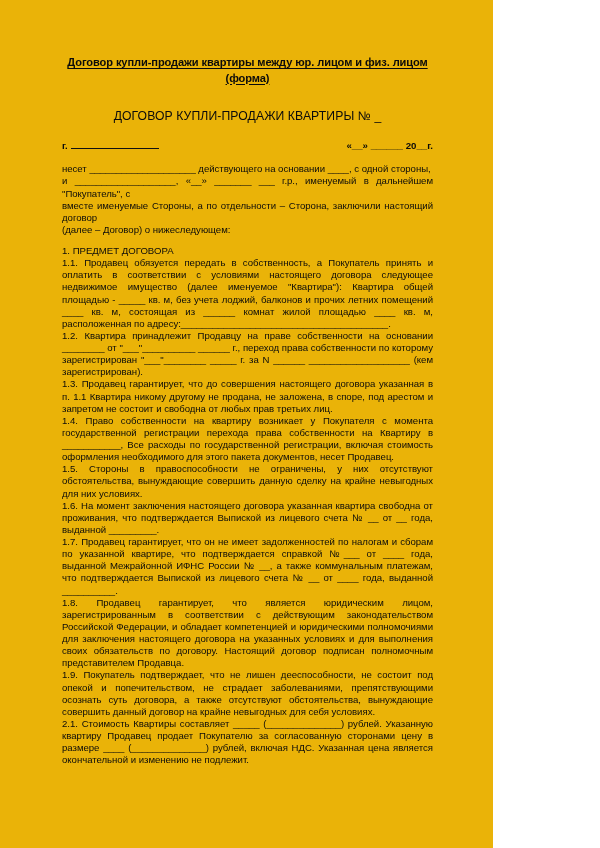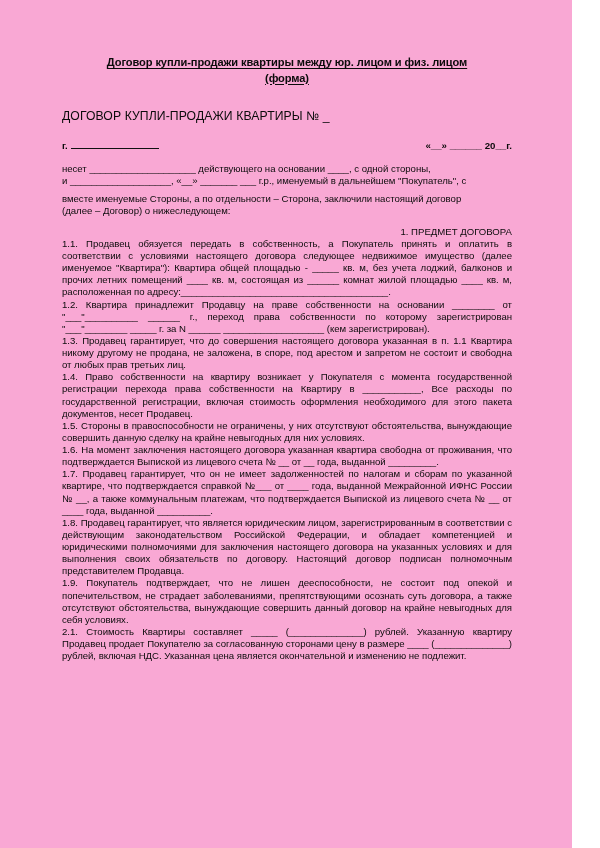--- a/index.html
+++ b/index.html
@@ -9,45 +9,45 @@
     background: #ffffff;
   }
   body {
     width: 600px;
     height: 848px;
     font-family: "Liberation Sans", sans-serif;
     color: #0b0b0b;
     overflow: hidden;
   }
   .page {
-    width: 572px;
+    width: 493px;
     height: 848px;
     box-sizing: border-box;
     padding: 0;
     position: relative;
-    background: #f9a8d4;
+    background: #eab308;
   }
   .content {
     box-sizing: border-box;
     padding: 55px 60px 0 62px;
   }
   .doc-title {
     text-align: center;
     font-weight: bold;
     font-size: 11.1px;
     line-height: 1.42;
     margin: 0 0 22px 0;
     letter-spacing: -0.1px;
   }
   .doc-title span {
     text-decoration: underline;
     text-underline-offset: 2px;
   }
   .contract-heading {
-    text-align: left;
+    text-align: center;
     font-size: 12.2px;
     line-height: 1.3;
     margin: 0 0 16px 0;
     letter-spacing: 0.1px;
   }
   .datebar {
     display: flex;
     justify-content: space-between;
     align-items: baseline;
     font-size: 9.7px;
@@ -62,27 +62,26 @@
     line-height: 1.265;
     margin: 0;
     text-align: justify;
     text-justify: inter-word;
     letter-spacing: -0.02px;
   }
   p.gap {
     margin-top: 9px;
   }
   p.gap-sm {
-    margin-top: 5px;
   }
   .sec-head {
     font-size: 9.6px;
     line-height: 1.265;
     margin: 0;
-    text-align: right;
+    text-align: left;
   }
   .nojust {
     text-align: left;
   }
   .fill {
     display: inline-block;
     border-bottom: 1px solid #111;
     vertical-align: baseline;
     height: 0.82em;
     margin: 0 1px;

